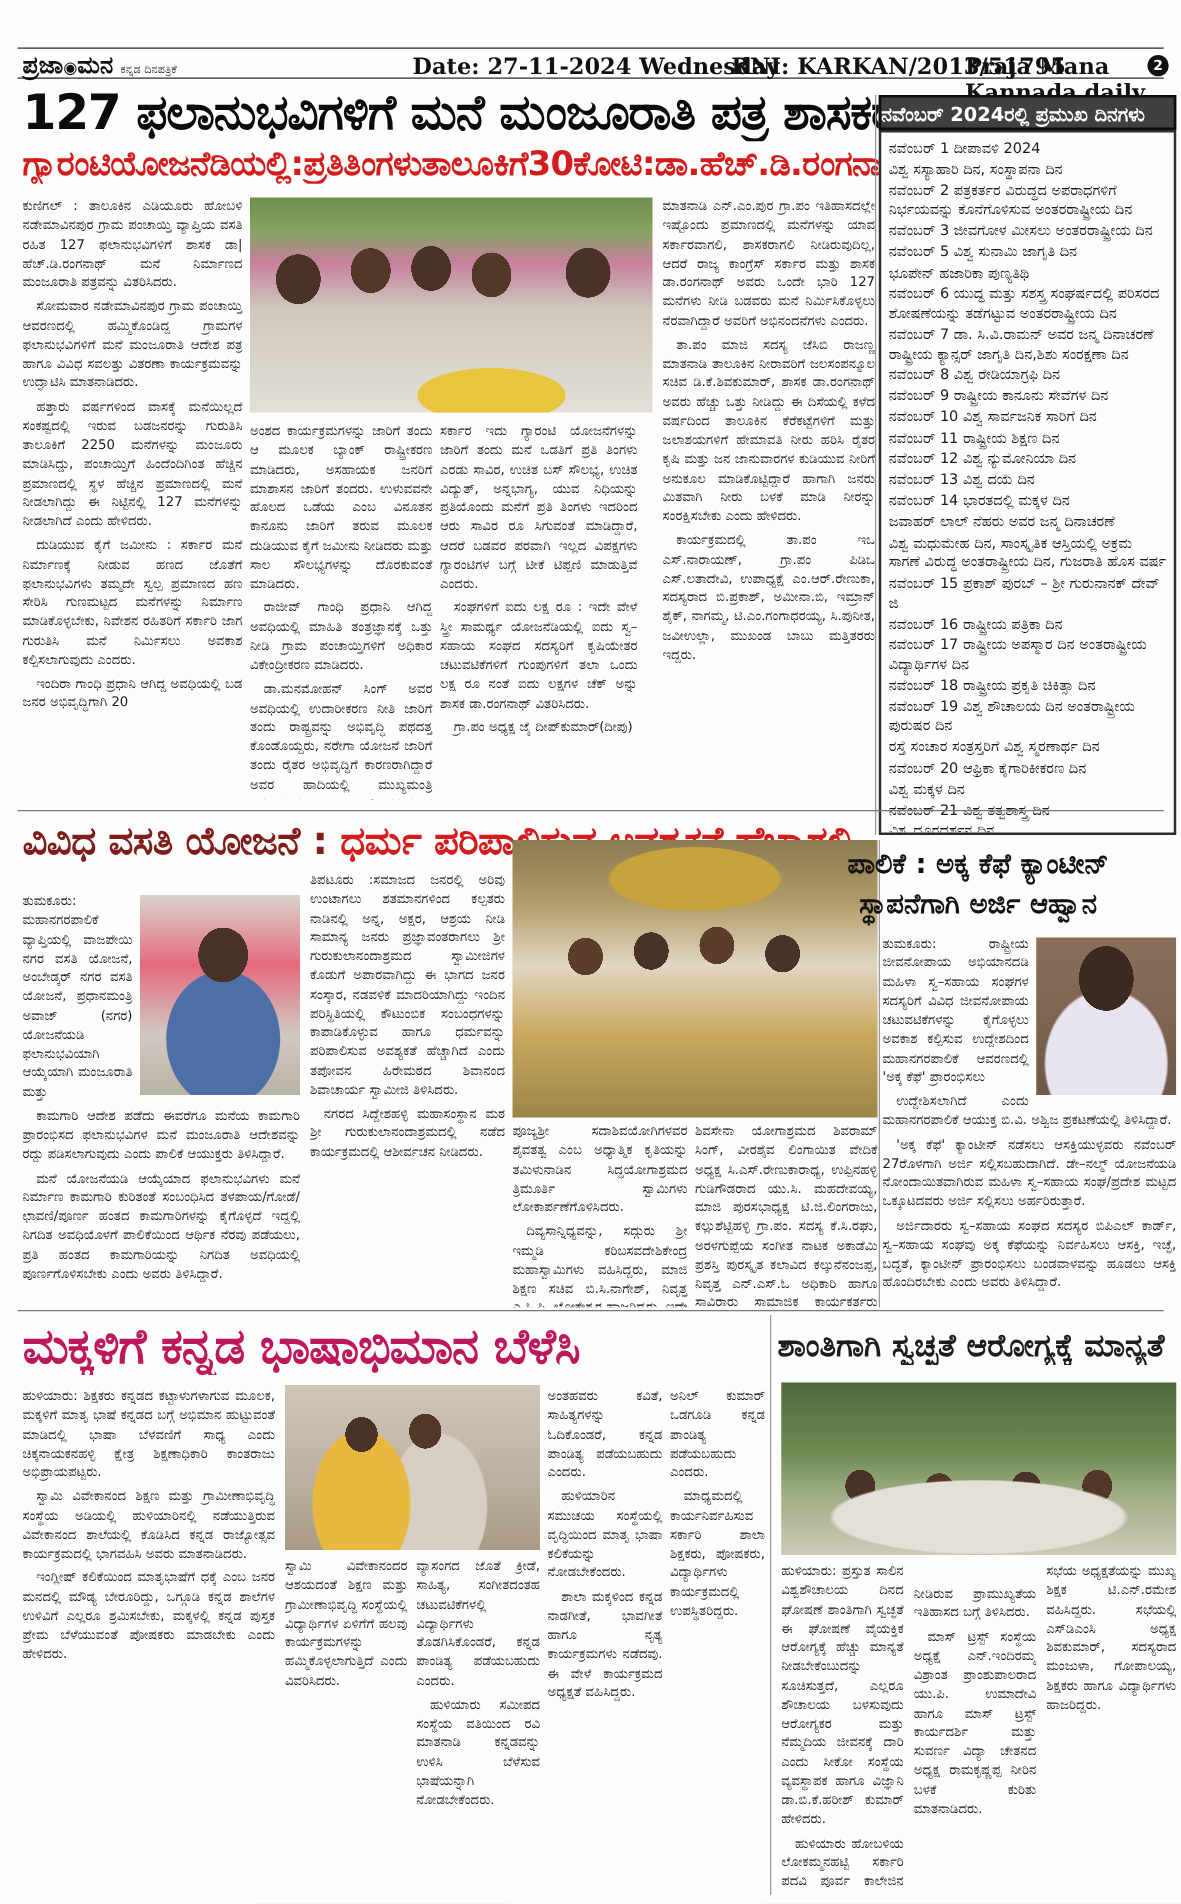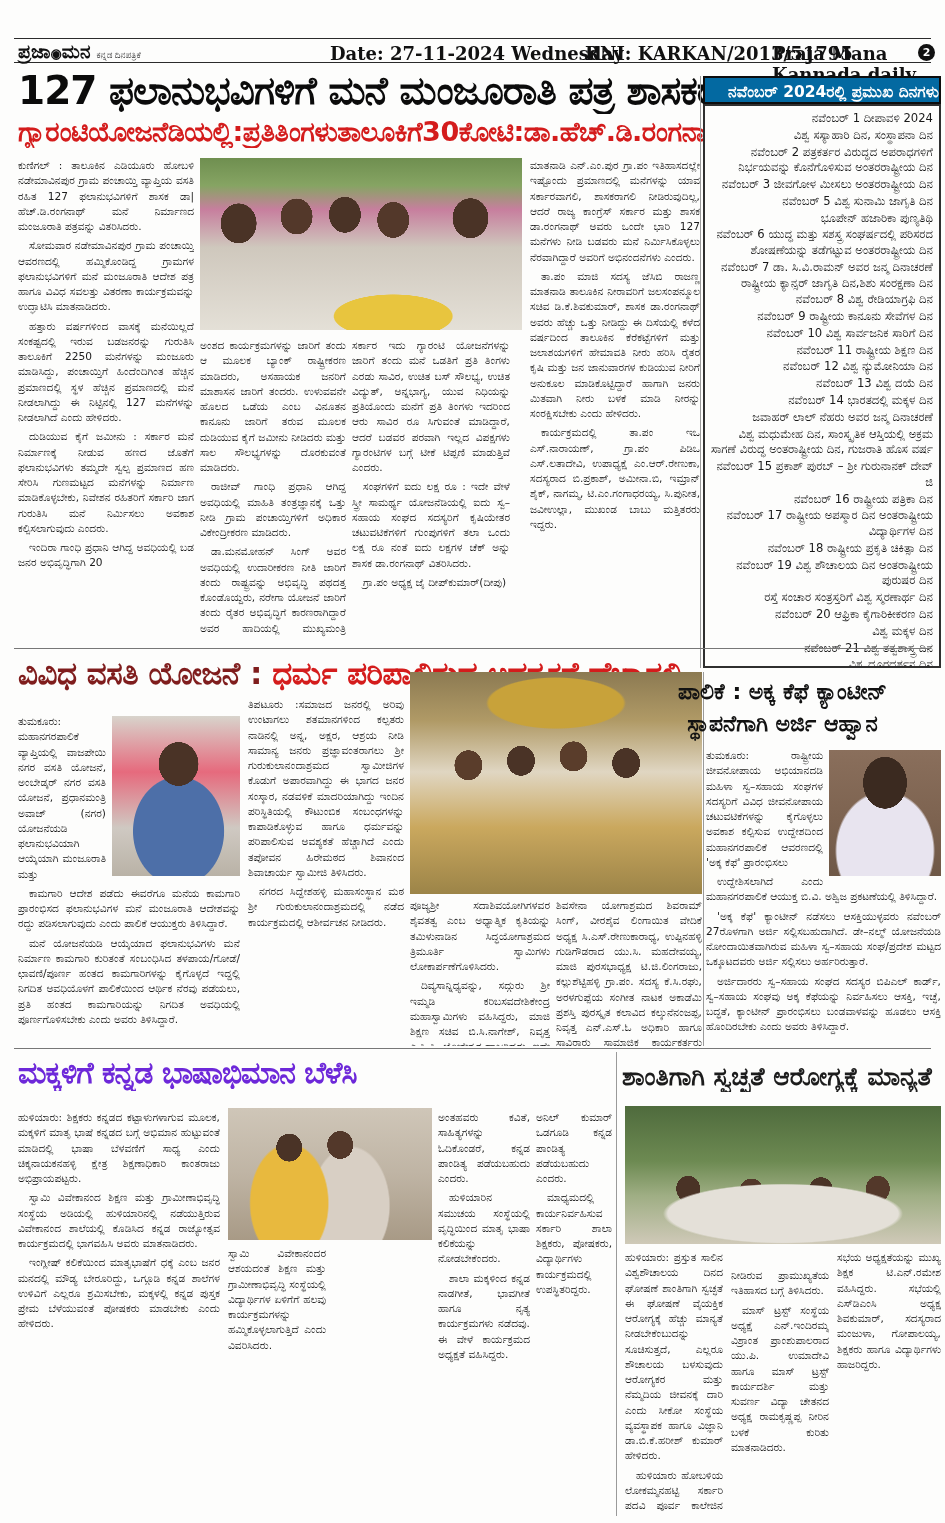--- a/index.html
+++ b/index.html
@@ -14,28 +14,28 @@
   .pageno{display:inline-block;width:17px;height:17px;border-radius:50%;background:#111;color:#fff;
           font-size:11px;font-weight:bold;text-align:center;line-height:17px;}
   
   .h-main{font-weight:bold;font-size:39px;color:#0b0b0b;white-space:nowrap;letter-spacing:-1px;}
   .h-red{font-weight:bold;font-size:27px;color:#d41c1c;white-space:nowrap;letter-spacing:-0.5px;}
   .h-mid{white-space:nowrap;font-weight:bold;font-size:31px;letter-spacing:-0.5px;}
   .h-mid .blk{color:#7f1d1d;}
   .h-mid .red{color:#d41c1c;}
   .subhead-red{color:#d41c1c;font-weight:bold;font-size:14.5px;white-space:nowrap;}
   .h-akka{font-weight:bold;font-size:22px;color:#121212;text-align:center;line-height:1.45;}
-  .h-bl{font-weight:bold;font-size:30px;color:#6d28d9;white-space:nowrap;letter-spacing:-1px;}
+  .h-bl{font-weight:bold;font-size:39px;color:#be185d;white-space:nowrap;letter-spacing:-1px;}
   .h-br{font-weight:bold;font-size:25px;color:#1c1c1c;white-space:nowrap;}
   
   .col{font-size:10.6px;line-height:1.44;text-align:justify;color:#1c1c1c;overflow:hidden;}
   .col p{margin:0 0 4px 0;text-indent:11px;}
   .col p:first-child{text-indent:0;}
   
-  .sb-title{background:#0369a1;color:#fff;font-weight:bold;font-size:15.5px;text-align:right;
+  .sb-title{background:#404040;color:#fff;font-weight:bold;font-size:15.5px;text-align:left;
             line-height:28px;border:2px solid #0d0d0d;box-sizing:border-box;}
   .sb-box{border:2px solid #2f2f2f;box-sizing:border-box;padding:5px 6px;overflow:hidden;
           font-size:11.6px;line-height:1.36;color:#191919;}
   .sb-box div{margin-bottom:1px;}
   
   .photo{position:absolute;overflow:hidden;background:#b9b2a6;}
   .ph-lead{background:
      radial-gradient(ellipse 18px 20px at 12% 38%,#4a3326 99%,transparent),
      radial-gradient(ellipse 16px 18px at 30% 34%,#53382a 99%,transparent),
      radial-gradient(ellipse 16px 18px at 45% 33%,#4a3326 99%,transparent),
@@ -73,35 +73,35 @@
      linear-gradient(180deg,#4f6b3d 0%,#6d8a52 40%,#9fae84 65%,#cfc9b8 100%)}
 </style>
 </head>
 <body>
 
 <div class="page">
 
   <div class="hr" style="left:14px;top:38px;width:917px;"></div>
   <div class="hr" style="left:14px;top:62px;width:917px;"></div>
 
-  <div class="abs" style="left:18px;top:41px;font-family:Liberation Serif, serif;">
+  <div class="abs" style="left:18px;top:41px;">
     <span class="logo-main">ಪ್ರಜಾ</span><span class="logo-main" style="font-size:13px;">◉</span><span class="logo-main">ಮನ</span><span class="logo-sub">ಕನ್ನಡ ದಿನಪತ್ರಿಕೆ</span>
   </div>
   <div class="abs mast-item" style="left:330px;top:43px;">Date: 27-11-2024 Wednesday</div>
   <div class="abs mast-item" style="left:585px;top:43px;">RNI: KARKAN/2013/51795</div>
   <div class="abs mast-item" style="left:772px;top:43px;">Praja Mana Kannada daily</div>
   <div class="abs" style="left:918px;top:41px;">
     <span class="pageno">2</span>
   </div>
 
   <div class="abs h-main" style="left:18px;top:68px;width:685px;overflow:hidden;">127 ಫಲಾನುಭವಿಗಳಿಗೆ ಮನೆ ಮಂಜೂರಾತಿ ಪತ್ರ ಶಾಸಕರ ವಿತರಣೆ</div>
   <div class="abs h-red" style="left:18px;top:116px;width:685px;overflow:hidden;">ಗ್ಯಾರಂಟಿಯೋಜನೆಡಿಯಲ್ಲಿ:ಪ್ರತಿತಿಂಗಳುತಾಲೂಕಿಗೆ30ಕೋಟಿ:ಡಾ.ಹೆಚ್.ಡಿ.ರಂಗನಾಥ್</div>
 
   <div class="abs sb-title" style="left:703px;top:76px;width:238px;height:28px;">ನವೆಂಬರ್ 2024ರಲ್ಲಿ ಪ್ರಮುಖ ದಿನಗಳು</div>
-  <div class="abs sb-box" style="left:703px;top:104px;width:238px;height:564px;text-align:right;">
+  <div class="abs sb-box" style="left:703px;top:104px;width:238px;height:564px;">
       <div>ನವೆಂಬರ್ 1        ದೀಪಾವಳಿ 2024</div>
       <div>ವಿಶ್ವ ಸಸ್ಯಾಹಾರಿ ದಿನ, ಸಂಸ್ಥಾಪನಾ ದಿನ</div>
       <div>ನವೆಂಬರ್ 2    ಪತ್ರಕರ್ತರ ವಿರುದ್ಧದ ಅಪರಾಧಗಳಿಗೆ ನಿರ್ಭಯವನ್ನು ಕೊನೆಗೊಳಿಸುವ ಅಂತರರಾಷ್ಟ್ರೀಯ ದಿನ</div>
       <div>ನವೆಂಬರ್ 3  ಜೀವಗೋಳ ಮೀಸಲು ಅಂತರರಾಷ್ಟ್ರೀಯ ದಿನ</div>
       <div>ನವೆಂಬರ್ 5  ವಿಶ್ವ ಸುನಾಮಿ ಜಾಗೃತಿ ದಿನ</div>
       <div>            ಭೂಪೇನ್ ಹಜಾರಿಕಾ ಪುಣ್ಯತಿಥಿ</div>
       <div>ನವೆಂಬರ್ 6 ಯುದ್ಧ ಮತ್ತು ಸಶಸ್ತ್ರ ಸಂಘರ್ಷದಲ್ಲಿ ಪರಿಸರದ ಶೋಷಣೆಯನ್ನು ತಡೆಗಟ್ಟುವ ಅಂತರರಾಷ್ಟ್ರೀಯ ದಿನ</div>
       <div>ನವೆಂಬರ್ 7  ಡಾ. ಸಿ.ವಿ.ರಾಮನ್ ಅವರ ಜನ್ಮ ದಿನಾಚರಣೆ ರಾಷ್ಟ್ರೀಯ ಕ್ಯಾನ್ಸರ್ ಜಾಗೃತಿ ದಿನ,ಶಿಶು ಸಂರಕ್ಷಣಾ ದಿನ</div>
       <div>ನವೆಂಬರ್ 8  ವಿಶ್ವ ರೇಡಿಯಾಗ್ರಫಿ ದಿನ</div>
       <div>ನವೆಂಬರ್ 9  ರಾಷ್ಟ್ರೀಯ ಕಾನೂನು ಸೇವೆಗಳ ದಿನ</div>
@@ -201,20 +201,24 @@
 
   <div class="abs col" style="left:18px;top:1110px;width:202px;height:404px;">
       <p>ಹುಳಿಯಾರು: ಶಿಕ್ಷಕರು ಕನ್ನಡದ ಕಟ್ಟಾಳುಗಳಾಗುವ ಮೂಲಕ, ಮಕ್ಕಳಿಗೆ ಮಾತೃ ಭಾಷೆ ಕನ್ನಡದ ಬಗ್ಗೆ ಅಭಿಮಾನ ಹುಟ್ಟುವಂತೆ ಮಾಡಿದಲ್ಲಿ ಭಾಷಾ ಬೆಳವಣಿಗೆ ಸಾಧ್ಯ ಎಂದು ಚಿಕ್ಕನಾಯಕನಹಳ್ಳಿ ಕ್ಷೇತ್ರ ಶಿಕ್ಷಣಾಧಿಕಾರಿ ಕಾಂತರಾಜು ಅಭಿಪ್ರಾಯಪಟ್ಟರು.</p>
       <p>ಸ್ವಾಮಿ ವಿವೇಕಾನಂದ ಶಿಕ್ಷಣ ಮತ್ತು ಗ್ರಾಮೀಣಾಭಿವೃದ್ಧಿ ಸಂಸ್ಥೆಯ ಅಡಿಯಲ್ಲಿ ಹುಳಿಯಾರಿನಲ್ಲಿ ನಡೆಯುತ್ತಿರುವ ವಿವೇಕಾನಂದ ಶಾಲೆಯಲ್ಲಿ ಕೊಡಿಸಿದ ಕನ್ನಡ ರಾಜ್ಯೋತ್ಸವ ಕಾರ್ಯಕ್ರಮದಲ್ಲಿ ಭಾಗವಹಿಸಿ ಅವರು ಮಾತನಾಡಿದರು.</p>
       <p>ಇಂಗ್ಲೀಷ್ ಕಲಿಕೆಯಿಂದ ಮಾತೃಭಾಷೆಗೆ ಧಕ್ಕೆ ಎಂಬ ಜನರ ಮನದಲ್ಲಿ ಮೌಡ್ಯ ಬೇರೂರಿದ್ದು, ಒಗ್ಗೂಡಿ ಕನ್ನಡ ಶಾಲೆಗಳ ಉಳಿವಿಗೆ ಎಲ್ಲರೂ ಶ್ರಮಿಸಬೇಕು, ಮಕ್ಕಳಲ್ಲಿ ಕನ್ನಡ ಪುಸ್ತಕ ಪ್ರೇಮ ಬೆಳೆಯುವಂತೆ ಪೋಷಕರು ಮಾಡಬೇಕು ಎಂದು ಹೇಳಿದರು.</p>
     </div>
   <div class="photo ph-rally" style="left:228px;top:1108px;width:204px;height:132px;"></div>
   <div class="abs col" style="left:228px;top:1246px;width:98px;height:268px;">
       <p>ಸ್ವಾಮಿ ವಿವೇಕಾನಂದರ ಆಶಯದಂತೆ ಶಿಕ್ಷಣ ಮತ್ತು ಗ್ರಾಮೀಣಾಭಿವೃದ್ಧಿ ಸಂಸ್ಥೆಯಲ್ಲಿ ವಿದ್ಯಾರ್ಥಿಗಳ ಏಳಿಗೆಗೆ ಹಲವು ಕಾರ್ಯಕ್ರಮಗಳನ್ನು ಹಮ್ಮಿಕೊಳ್ಳಲಾಗುತ್ತಿದೆ ಎಂದು ವಿವರಿಸಿದರು.</p>
     </div>
+  <div class="abs col" style="left:333px;top:1246px;width:99px;height:268px;">
+      <p>ವ್ಯಾಸಂಗದ ಜೊತೆ ಕ್ರೀಡೆ, ಸಾಹಿತ್ಯ, ಸಂಗೀತದಂತಹ ಚಟುವಟಿಕೆಗಳಲ್ಲಿ ವಿದ್ಯಾರ್ಥಿಗಳು ತೊಡಗಿಸಿಕೊಂಡರೆ, ಕನ್ನಡ ಪಾಂಡಿತ್ಯ ಪಡೆಯಬಹುದು ಎಂದರು.</p>
+      <p>ಹುಳಿಯಾರು ಸಮೀಪದ ಸಂಸ್ಥೆಯ ವತಿಯಿಂದ ರವಿ ಮಾತನಾಡಿ ಕನ್ನಡವನ್ನು ಉಳಿಸಿ ಬೆಳೆಸುವ ಭಾಷೆಯನ್ನಾಗಿ ನೋಡಬೇಕೆಂದರು.</p>
+    </div>
   <div class="abs col" style="left:438px;top:1110px;width:92px;height:404px;">
       <p>ಅಂತಹವರು ಕವಿತೆ, ಸಾಹಿತ್ಯಗಳನ್ನು ಓದಿಕೊಂಡರೆ, ಕನ್ನಡ ಪಾಂಡಿತ್ಯ ಪಡೆಯಬಹುದು ಎಂದರು.</p>
       <p>ಹುಳಿಯಾರಿನ ಸಮುಚಯ ಸಂಸ್ಥೆಯಲ್ಲಿ ವೃದ್ಧಿಯಿಂದ ಮಾತೃ ಭಾಷಾ ಕಲಿಕೆಯನ್ನು ನೋಡಬೇಕೆಂದರು.</p>
       <p>ಶಾಲಾ ಮಕ್ಕಳಿಂದ ಕನ್ನಡ ನಾಡಗೀತೆ, ಭಾವಗೀತೆ ಹಾಗೂ ನೃತ್ಯ ಕಾರ್ಯಕ್ರಮಗಳು ನಡೆದವು. ಈ ವೇಳೆ ಕಾರ್ಯಕ್ರಮದ ಅಧ್ಯಕ್ಷತೆ ವಹಿಸಿದ್ದರು.</p>
     </div>
   <div class="abs col" style="left:536px;top:1110px;width:76px;height:404px;">
       <p>ಅನಿಲ್ ಕುಮಾರ್ ಒಡಗೂಡಿ ಕನ್ನಡ ಪಾಂಡಿತ್ಯ ಪಡೆಯಬಹುದು ಎಂದರು.</p>
       <p>ಮಾಧ್ಯಮದಲ್ಲಿ ಕಾರ್ಯನಿರ್ವಹಿಸುವ ಸರ್ಕಾರಿ ಶಾಲಾ ಶಿಕ್ಷಕರು, ಪೋಷಕರು, ವಿದ್ಯಾರ್ಥಿಗಳು ಕಾರ್ಯಕ್ರಮದಲ್ಲಿ ಉಪಸ್ಥಿತರಿದ್ದರು.</p>
     </div>
 

